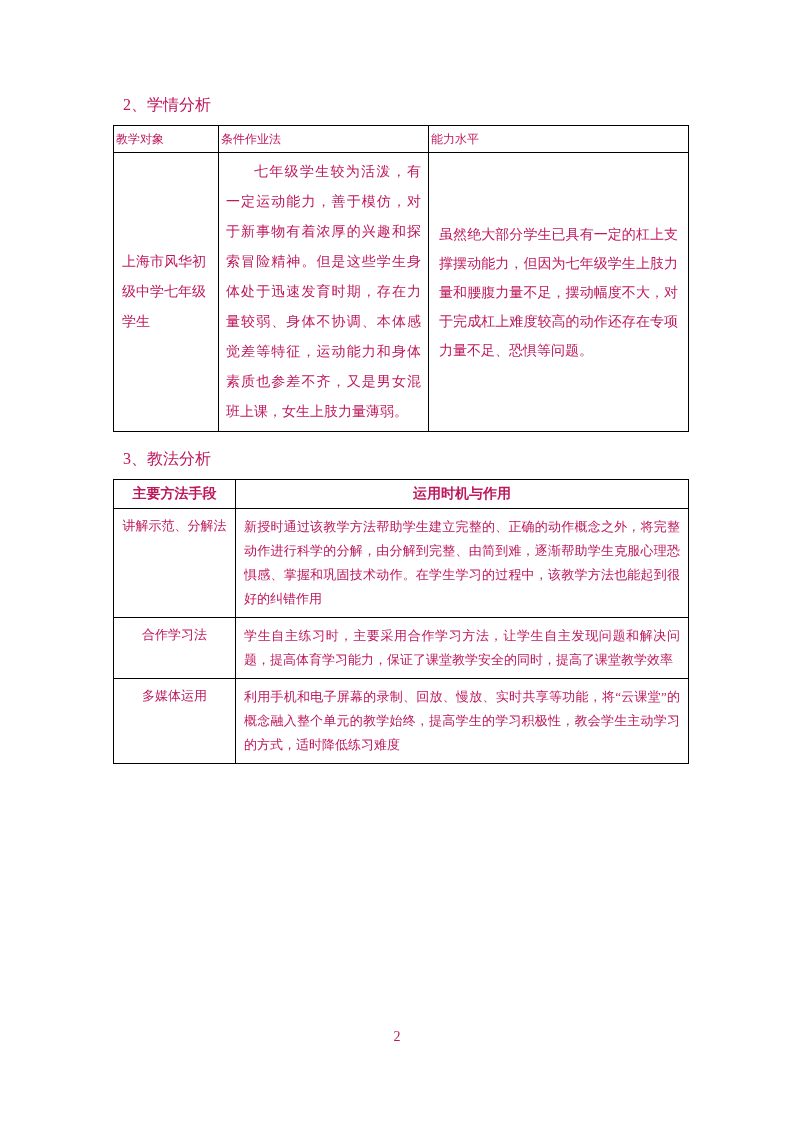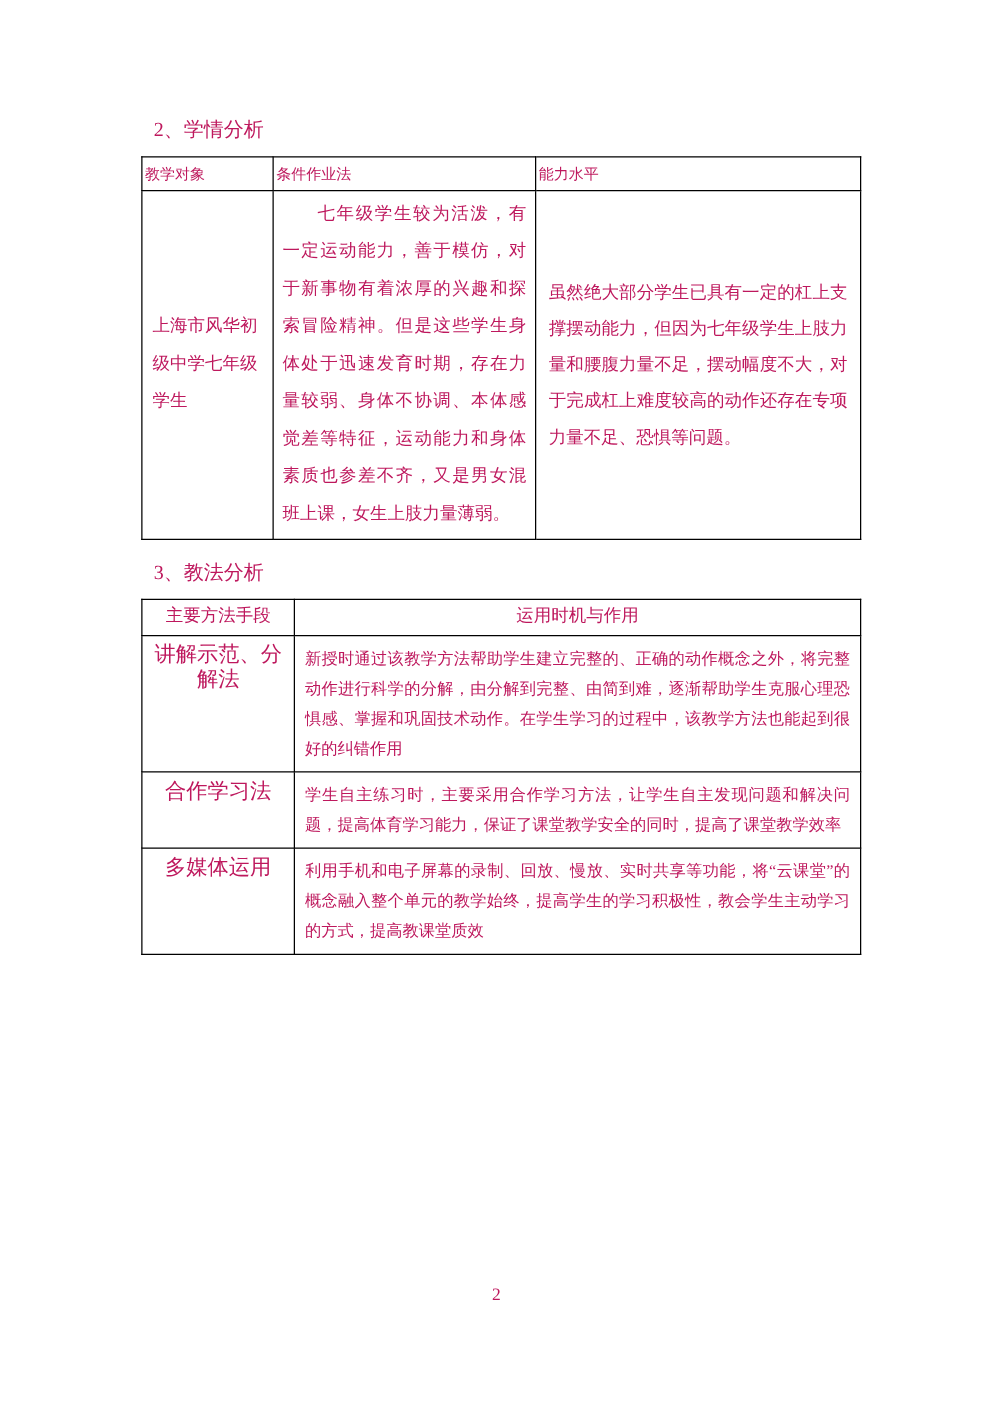--- a/index.html
+++ b/index.html
@@ -72,32 +72,31 @@
     text-align: center;
     font-weight: 700;
     font-size: 16px;
     line-height: 24px;
     margin: 2px 0 10px 0;
   }
 
   
   .tbl-methods th {
     font-size: 14px;
-    font-weight: 400;
+    font-weight: 700;
     text-align: center;
     padding: 5px 2px;
     line-height: 18px;
   }
   .cell-method {
-    font-size: 17px;
+    font-size: 13px;
     text-align: center;
     vertical-align: top;
     padding: 7px 2px;
     line-height: 20px;
-    font-family: Liberation Mono, monospace;
   }
   .cell-usage {
     font-size: 13px;
     text-align: justify;
     vertical-align: top;
     padding: 6px 8px;
     line-height: 24px;
   }
 
   .page-number {
@@ -158,21 +157,21 @@
         <tr>
           <td class="cell-method">讲解示范、分解法</td>
           <td class="cell-usage">新授时通过该教学方法帮助学生建立完整的、正确的动作概念之外，将完整动作进行科学的分解，由分解到完整、由简到难，逐渐帮助学生克服心理恐惧感、掌握和巩固技术动作。在学生学习的过程中，该教学方法也能起到很好的纠错作用</td>
         </tr>
         <tr>
           <td class="cell-method">合作学习法</td>
           <td class="cell-usage">学生自主练习时，主要采用合作学习方法，让学生自主发现问题和解决问题，提高体育学习能力，保证了课堂教学安全的同时，提高了课堂教学效率</td>
         </tr>
         <tr>
           <td class="cell-method">多媒体运用</td>
-          <td class="cell-usage">利用手机和电子屏幕的录制、回放、慢放、实时共享等功能，将“云课堂”的概念融入整个单元的教学始终，提高学生的学习积极性，教会学生主动学习的方式，提高教课堂质效</td>
+          <td class="cell-usage">利用手机和电子屏幕的录制、回放、慢放、实时共享等功能，将“云课堂”的概念融入整个单元的教学始终，提高学生的学习积极性，教会学生主动学习的方式，适时降低练习难度</td>
         </tr>
       </tbody>
     </table>
 
   </div>
 
   <div class="page-number">2</div>
 </div>
 
 </body></html>

